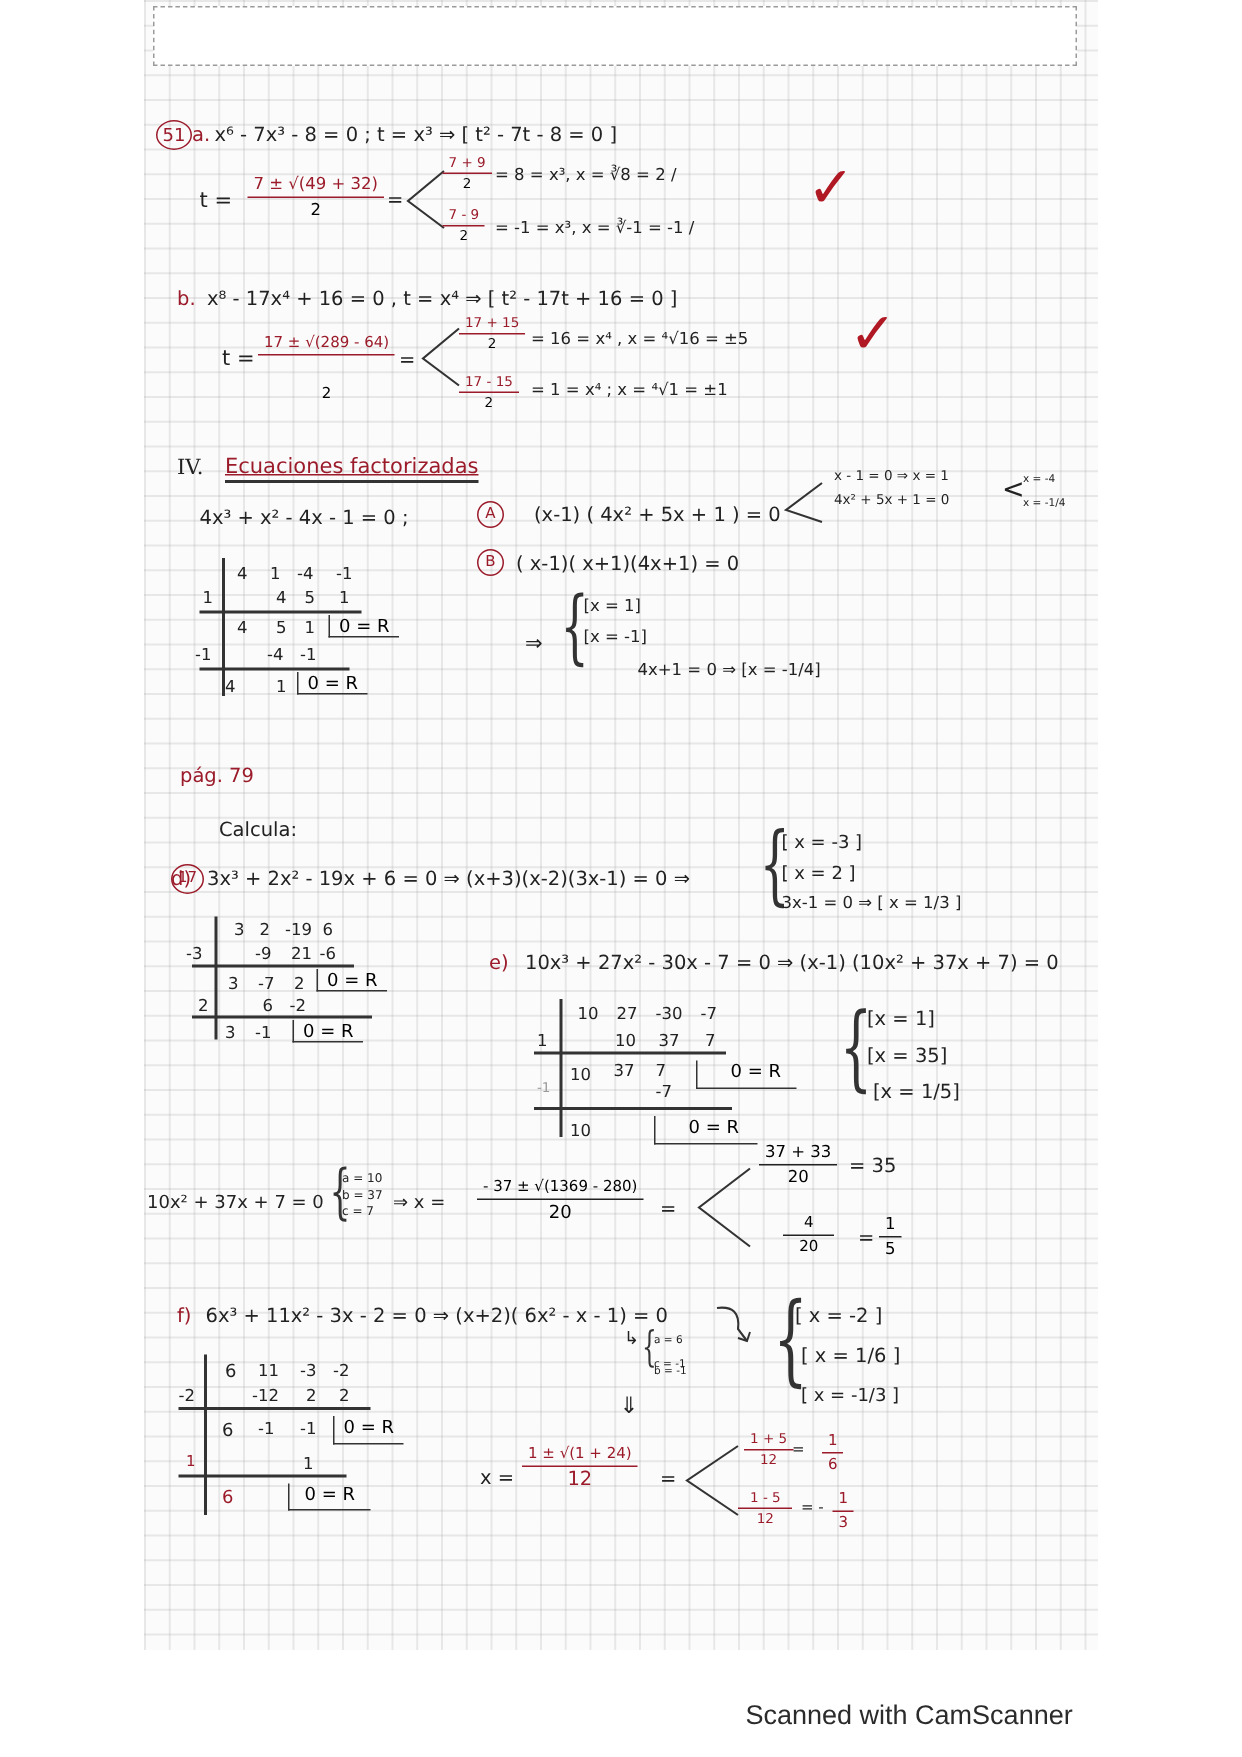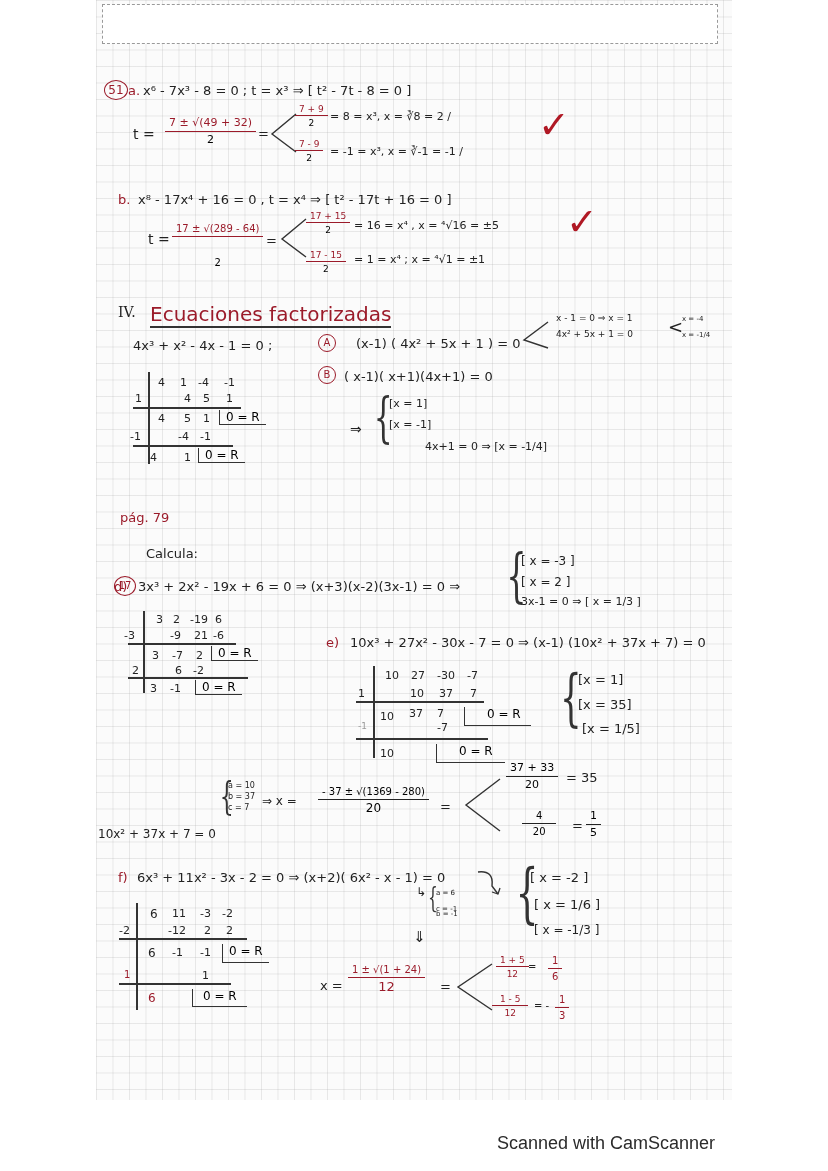--- a/index.html
+++ b/index.html
@@ -77,21 +77,21 @@
   </div>
 <span class="t sm" style="left:354px;top:220px;font-size:11px;">= 16 = x⁴ ,  x = ⁴√16 = ±5</span>
 <div class="frac r" style="left:306px;top:250px;font-size:9px;">
     <span class="num red">17 - 15</span>
     <span class="den">2</span>
   </div>
 <span class="t sm" style="left:354px;top:254px;font-size:11px;">= 1 = x⁴ ;  x = ⁴√1 = ±1</span>
 <span class="check" style="left:566px;top:200px;">✓</span>
 
 <span class="t" style="left:118px;top:305px;font-size:14px;font-family:'DejaVu Serif',serif;">IV.</span>
-<span class="t red underline" style="left:150px;top:304px;font-size:20px;">Ecuaciones factorizadas</span>
+<span class="t red underline" style="left:150px;top:304px;font-size:14px;text-decoration:underline;">Ecuaciones factorizadas</span>
 <span class="t" style="left:133px;top:339px;font-size:13px;">4x³ + x² - 4x - 1 = 0  ;</span>
 
 <span class="t circle" style="left:318px;top:334px;width:16px;height:16px;font-size:10px;line-height:16px;">A</span>
 <span class="t" style="left:356px;top:337px;">(x-1) ( 4x² + 5x + 1 ) = 0</span>
 <svg class="arr" style="left:520px;top:318px;" width="30" height="34">
     <path d="M28 4 L4 22 L28 30" stroke="#333" stroke-width="1.4" fill="none"></path>
   </svg>
 <span class="t xs" style="left:556px;top:314px;font-size:9px;">x - 1 = 0 ⇒ x = 1</span>
 <span class="t xs" style="left:556px;top:330px;font-size:9px;">4x² + 5x + 1 = 0</span>
 <span class="t" style="left:668px;top:318px;font-size:18px;">&lt;</span>
@@ -188,21 +188,21 @@
   <div class="hline" style="left:356px;top:738px;width:132px;"></div>
   <span class="t sm" style="left:380px;top:748px;font-size:11px;">10</span>
   <div class="box" style="left:436px;top:744px;padding:0 12px 4px 22px;">0 = R</div>
 </div>
 
 <span class="brace" style="left:551px;top:667px;font-size:62px;">{</span>
 <span class="t" style="left:578px;top:673px;font-size:13px;">[x = 1]</span>
 <span class="t" style="left:578px;top:698px;font-size:13px;">[x = 35]</span>
 <span class="t" style="left:582px;top:722px;font-size:13px;">[x = 1/5]</span>
 
-<span class="t" style="left:98px;top:795px;font-size:12px;margin-top:33px;">10x² + 37x + 7 = 0</span>
+<span class="t" style="left:98px;top:795px;font-size:12px;">10x² + 37x + 7 = 0</span>
 <span class="brace" style="left:214px;top:775px;font-size:40px;">{</span>
 <span class="t xs" style="left:228px;top:782px;font-size:8px;">a = 10</span>
 <span class="t xs" style="left:228px;top:793px;font-size:8px;">b = 37</span>
 <span class="t xs" style="left:228px;top:804px;font-size:8px;">c = 7</span>
 <span class="t" style="left:262px;top:795px;font-size:12px;">⇒  x =</span>
 <div class="frac" style="left:318px;top:786px;font-size:10px;">
     <span class="num">- 37 ± √(1369 - 280)</span>
     <span class="den" style="font-size:12px;">20</span>
   </div>
 <span class="t" style="left:440px;top:800px;">=</span>

